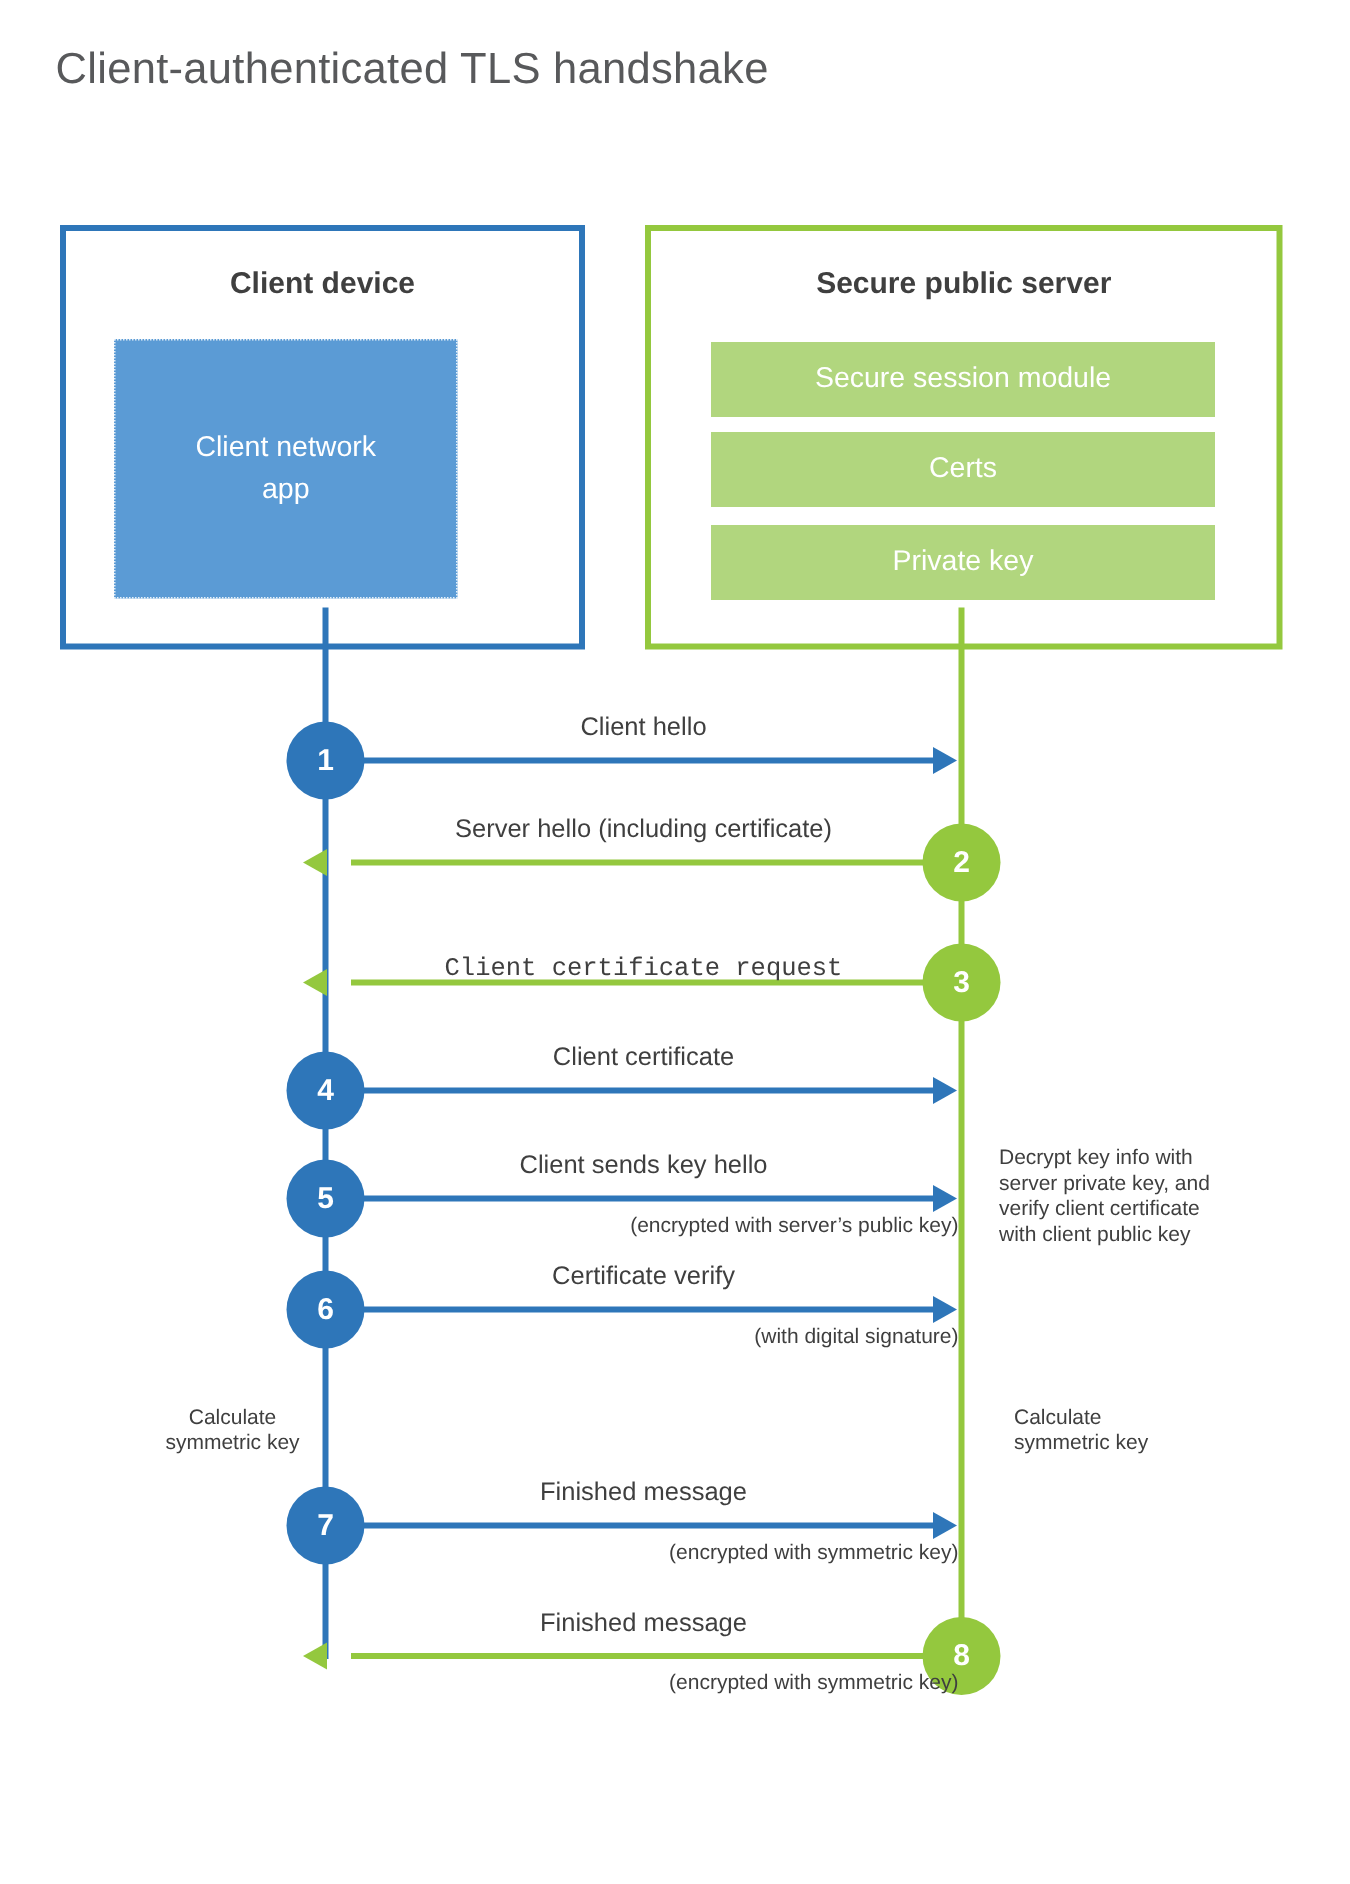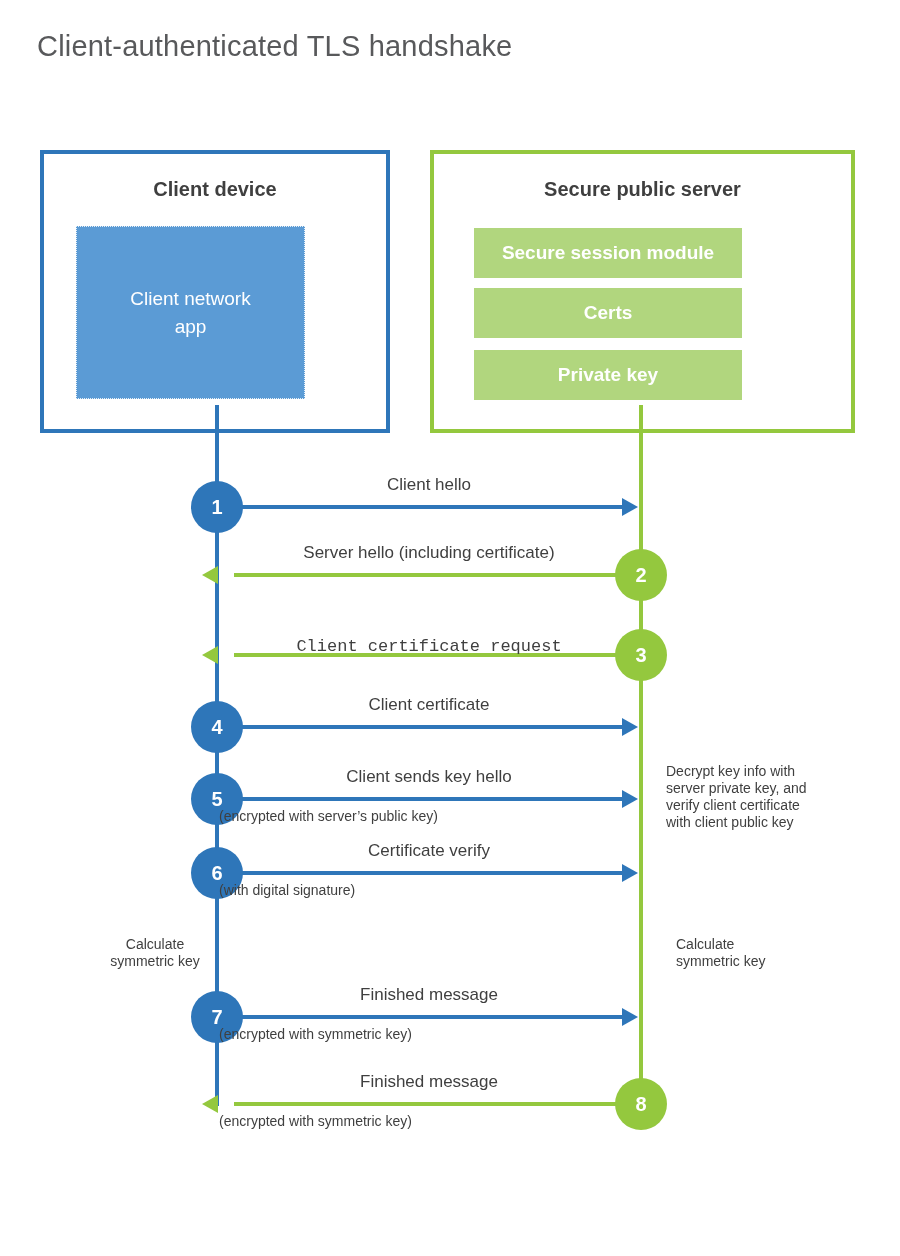--- a/index.html
+++ b/index.html
@@ -37,24 +37,24 @@
   }
   .client-module{
     position:absolute;left:32px;top:72px;width:229px;height:173px;
     background:var(--blue-light);
     border:1px dotted rgba(255,255,255,0.85);
     display:flex;align-items:center;justify-content:center;
     color:#ffffff;font-size:19px;text-align:center;
     white-space:pre-line;line-height:1.45;
   }
   .server-bar{
-    position:absolute;left:40px;width:268px;height:50px;
+    position:absolute;left:40px;width:336px;height:50px;
     background:var(--green-light);
     display:flex;align-items:center;justify-content:center;
-    color:#ffffff;font-size:19px;font-weight:bold;
+    color:#ffffff;font-size:19px;
   }
   
   .lifeline{position:absolute;top:405px;width:4px;height:701px;z-index:1;}
   .lifeline.blue{left:215px;background:var(--blue);}
   .lifeline.green{left:639px;background:var(--green);}
   
   .msg-line{position:absolute;height:4px;z-index:2;}
   .blue-bg{background:var(--blue);}
   .green-bg{background:var(--green);}
   .msg-head{position:absolute;width:0;height:0;z-index:2;
@@ -65,21 +65,21 @@
     position:absolute;width:52px;height:52px;border-radius:50%;z-index:3;
     display:flex;align-items:center;justify-content:center;
     color:#ffffff;font-size:20px;font-weight:bold;
   }
   .msg-label{
     position:absolute;left:219px;width:420px;height:24px;z-index:4;
     text-align:center;font-size:17px;color:var(--text-dark);
   }
   .msg-sub{
     position:absolute;left:219px;width:420px;z-index:4;
-    text-align:left;font-size:14px;color:var(--text-dark);
+    text-align:right;font-size:14px;color:var(--text-dark);
   }
   
   .note{
     position:absolute;font-size:14px;line-height:17px;color:var(--text-dark);
     white-space:pre-line;z-index:4;
   }
   .note.decrypt{left:666px;top:763px;width:180px;text-align:left;}
   .note.calc-left{left:95px;top:936px;width:120px;text-align:center;}
   .note.calc-right{left:676px;top:936px;width:120px;text-align:left;}
 </style>

